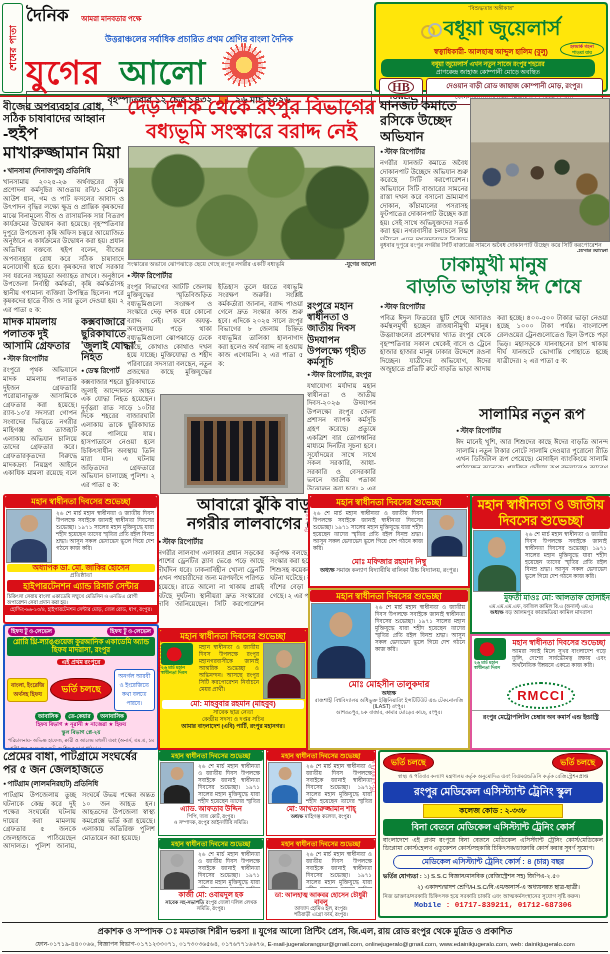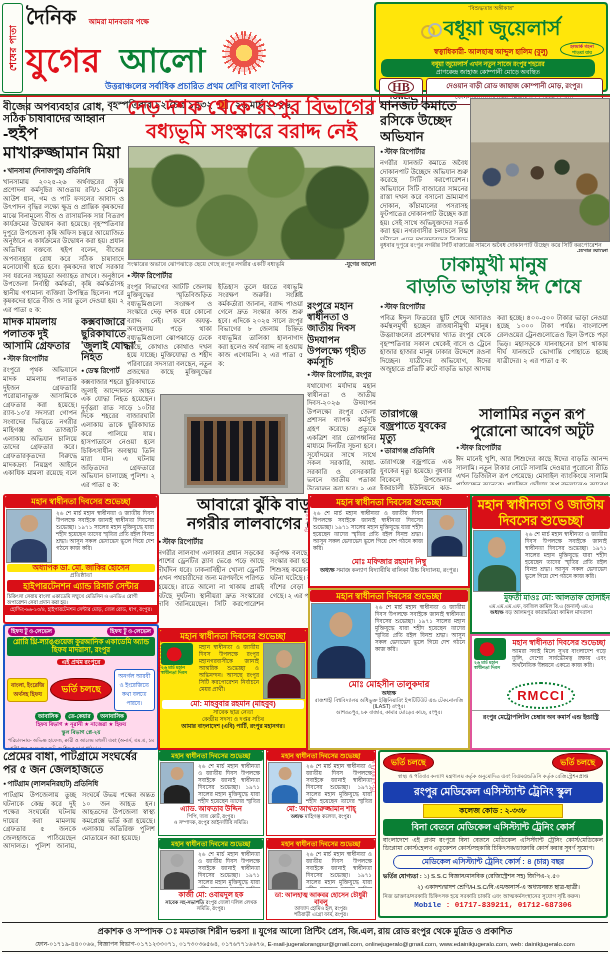--- a/index.html
+++ b/index.html
@@ -68,30 +68,30 @@
 <body>
 
 <div id="page">
 
   <div class="abs" style="left:0;top:0;width:610px;height:94px;">
     <div class="abs" style="left:2px;top:3px;width:19px;height:88px;border:1.5px solid #0a7f34;border-radius:3px;display:flex;align-items:center;justify-content:center;">
       <span class="vserial" style="font-size:9px;font-weight:bold;color:#d40b12;">শেষের পাতা</span>
     </div>
 
     <div class="abs" style="left:26px;top:2px;width:346px;height:90px;">
-      <span style="font-size:20px;font-weight:bold;color:#111;">দৈনিক</span>
+      <span style="font-size:17px;font-weight:bold;color:#111;">দৈনিক</span>
       <span style="font-size:7px;color:#d40b12;font-weight:bold;margin-left:8px;">আমরা মানবতার পক্ষে</span>
+      <div style="font-size:8.5px;color:#1a57c8;font-weight:bold;text-align:center;margin-top:3px;">উত্তরাঞ্চলের সর্বাধিক প্রচারিত প্রথম শ্রেণির বাংলা দৈনিক</div>
       <div style="position:relative;height:42px;">
         <span class="abs" style="left:196px;top:-4px;width:44px;height:44px;border-radius:50%;
                      background:radial-gradient(circle,#ffd34d 0 26%,#e8352a 27% 46%,rgba(232,53,42,.25) 47% 60%,transparent 61%),
                      repeating-conic-gradient(#e8352a 0 5deg,transparent 5deg 16deg);opacity:.85;"></span>
         <span style="position:relative;font-size:33px;font-weight:bold;color:#e0111b;letter-spacing:1px;">যুগের</span>
         <span style="position:relative;font-size:33px;font-weight:bold;color:#0a7f34;margin-left:14px;">আলো</span>
       </div>
-      <div style="font-size:8.5px;color:#1a57c8;font-weight:bold;text-align:center;margin-top:3px;">উত্তরাঞ্চলের সর্বাধিক প্রচারিত প্রথম শ্রেণির বাংলা দৈনিক</div>
       <div style="border:1px solid #555;margin-top:2px;text-align:center;font-size:9.5px;font-weight:bold;color:#222;padding:1px 0;">
         <span>বৃহস্পতিবার ১২ চৈত্র ১৪৩২</span>
         <span style="display:inline-block;width:7px;height:7px;background:#f08020;border:1px solid #a44;margin:0 4px;vertical-align:-1px;"></span>
         <span>২৬ মার্চ ২০২৬</span>
       </div>
     </div>
 
     <div class="abs" style="left:374px;top:2px;width:234px;height:90px;background:#ffe60a;border:2px solid #0a7f34;border-radius:4px;box-sizing:border-box;padding:1px 3px;">
       <div style="text-align:center;font-size:5.5px;color:#333;">“বিশুদ্ধতার অঙ্গীকার”</div>
       <div style="display:flex;align-items:center;justify-content:center;gap:4px;">
@@ -193,30 +193,24 @@
 
   <div class="abs" style="left:380px;top:254px;width:228px;height:152px;overflow:hidden;">
     <div class="art-h green-h" style="font-size:19px;text-align:center;">
       <div>ঢাকামুখী মানুষ</div>
       <div>বাড়তি ভাড়ায় ঈদ শেষে</div>
     </div>
     <div class="byline">স্টাফ রিপোর্টার</div>
     <div class="bd cols2" style="height:92px;">পবিত্র ঈদুল ফিতরের ছুটি শেষে আবারও কর্মস্থলমুখী হচ্ছেন রাজধানীমুখী মানুষ। উত্তরাঞ্চলের প্রবেশদ্বার খ্যাত রংপুর থেকে বৃহস্পতিবার সকাল থেকেই বাসে ও ট্রেনে হাজার হাজার মানুষ ঢাকার উদ্দেশে রওনা দিচ্ছেন। যাত্রীদের অভিযোগ, ঈদের অজুহাতে প্রতিটি রুটে বাড়তি ভাড়া আদায় করা হচ্ছে। ৪০০-৫০০ টাকার ভাড়া নেওয়া হচ্ছে ১০০০ টাকা পর্যন্ত। বাংলাদেশ রেলওয়ের ট্রেনগুলোতেও ছিল উপচে পড়া ভিড়। মহাসড়কে যানবাহনের চাপ থাকায় দীর্ঘ যানজটে ভোগান্তি পোহাতে হচ্ছে যাত্রীদের।   ২ এর পাতা ৫ ক:</div>
   </div>
 
-  <div class="abs" style="left:380px;top:408px;width:72px;height:82px;overflow:hidden;">
-    <div class="art-h" style="font-size:10px;">তারাগঞ্জে বজ্রপাতে যুবকের মৃত্যু</div>
-    <div class="byline">তারাগঞ্জ প্রতিনিধি</div>
-    <div class="bd" style="height:36px;">তারাগঞ্জে বজ্রপাতে এক যুবকের মৃত্যু হয়েছে। বুধবার বিকেলে উপজেলার ইকরচালী ইউনিয়নে ঝড়-বৃষ্টির সময় মাঠে কাজ করার সময় বজ্রপাতে তিনি মারা যান।</div>
-  </div>
 
   <div class="abs" style="left:456px;top:406px;width:152px;height:84px;overflow:hidden;">
     <div class="art-h" style="font-size:14.5px;text-align:center;">
       <div>সালামির নতুন রূপ</div>
-      <div>পুরোনো আবেগ অটুট</div>
     </div>
     <div class="byline">স্টাফ রিপোর্টার</div>
     <div class="bd" style="height:30px;">ঈদ মানেই খুশি, আর শিশুদের কাছে ঈদের বাড়তি আনন্দ সালামি। নতুন টাকার নোটে সালামি দেওয়ার পুরোনো রীতি এখন ডিজিটাল রূপ পেয়েছে। মোবাইল ব্যাংকিংয়ে সালামি পাঠাচ্ছেন অনেকে। প্রযুক্তির ছোঁয়ায় রূপ বদলালেও আবেগ রয়ে গেছে অটুট।   ২ এর পাতা ৫ ক:</div>
   </div>
 
   <div class="abs gad" style="left:3px;top:494px;width:152px;height:126px;border:2px solid #d90f17;border-radius:3px;">
     <div class="adttl" style="font-size:8px;">মহান স্বাধীনতা দিবসের শুভেচ্ছা</div>
     <div style="display:flex;gap:2px;padding:1px;">
       <div class="portrait" style="width:44px;height:52px;--suit:#2c3e66;"></div>
       <div class="msg" style="flex:1;height:50px;overflow:hidden;">২৬ শে মার্চ মহান স্বাধীনতা ও জাতীয় দিবস উপলক্ষে সবাইকে জানাই স্বাধীনতা দিবসের শুভেচ্ছা। ১৯৭১ সালের মহান মুক্তিযুদ্ধে যারা শহীদ হয়েছেন তাদের স্মৃতির প্রতি রইল বিনম্র শ্রদ্ধা। আসুন সকল ভেদাভেদ ভুলে গিয়ে দেশ গঠনে কাজ করি।</div>

